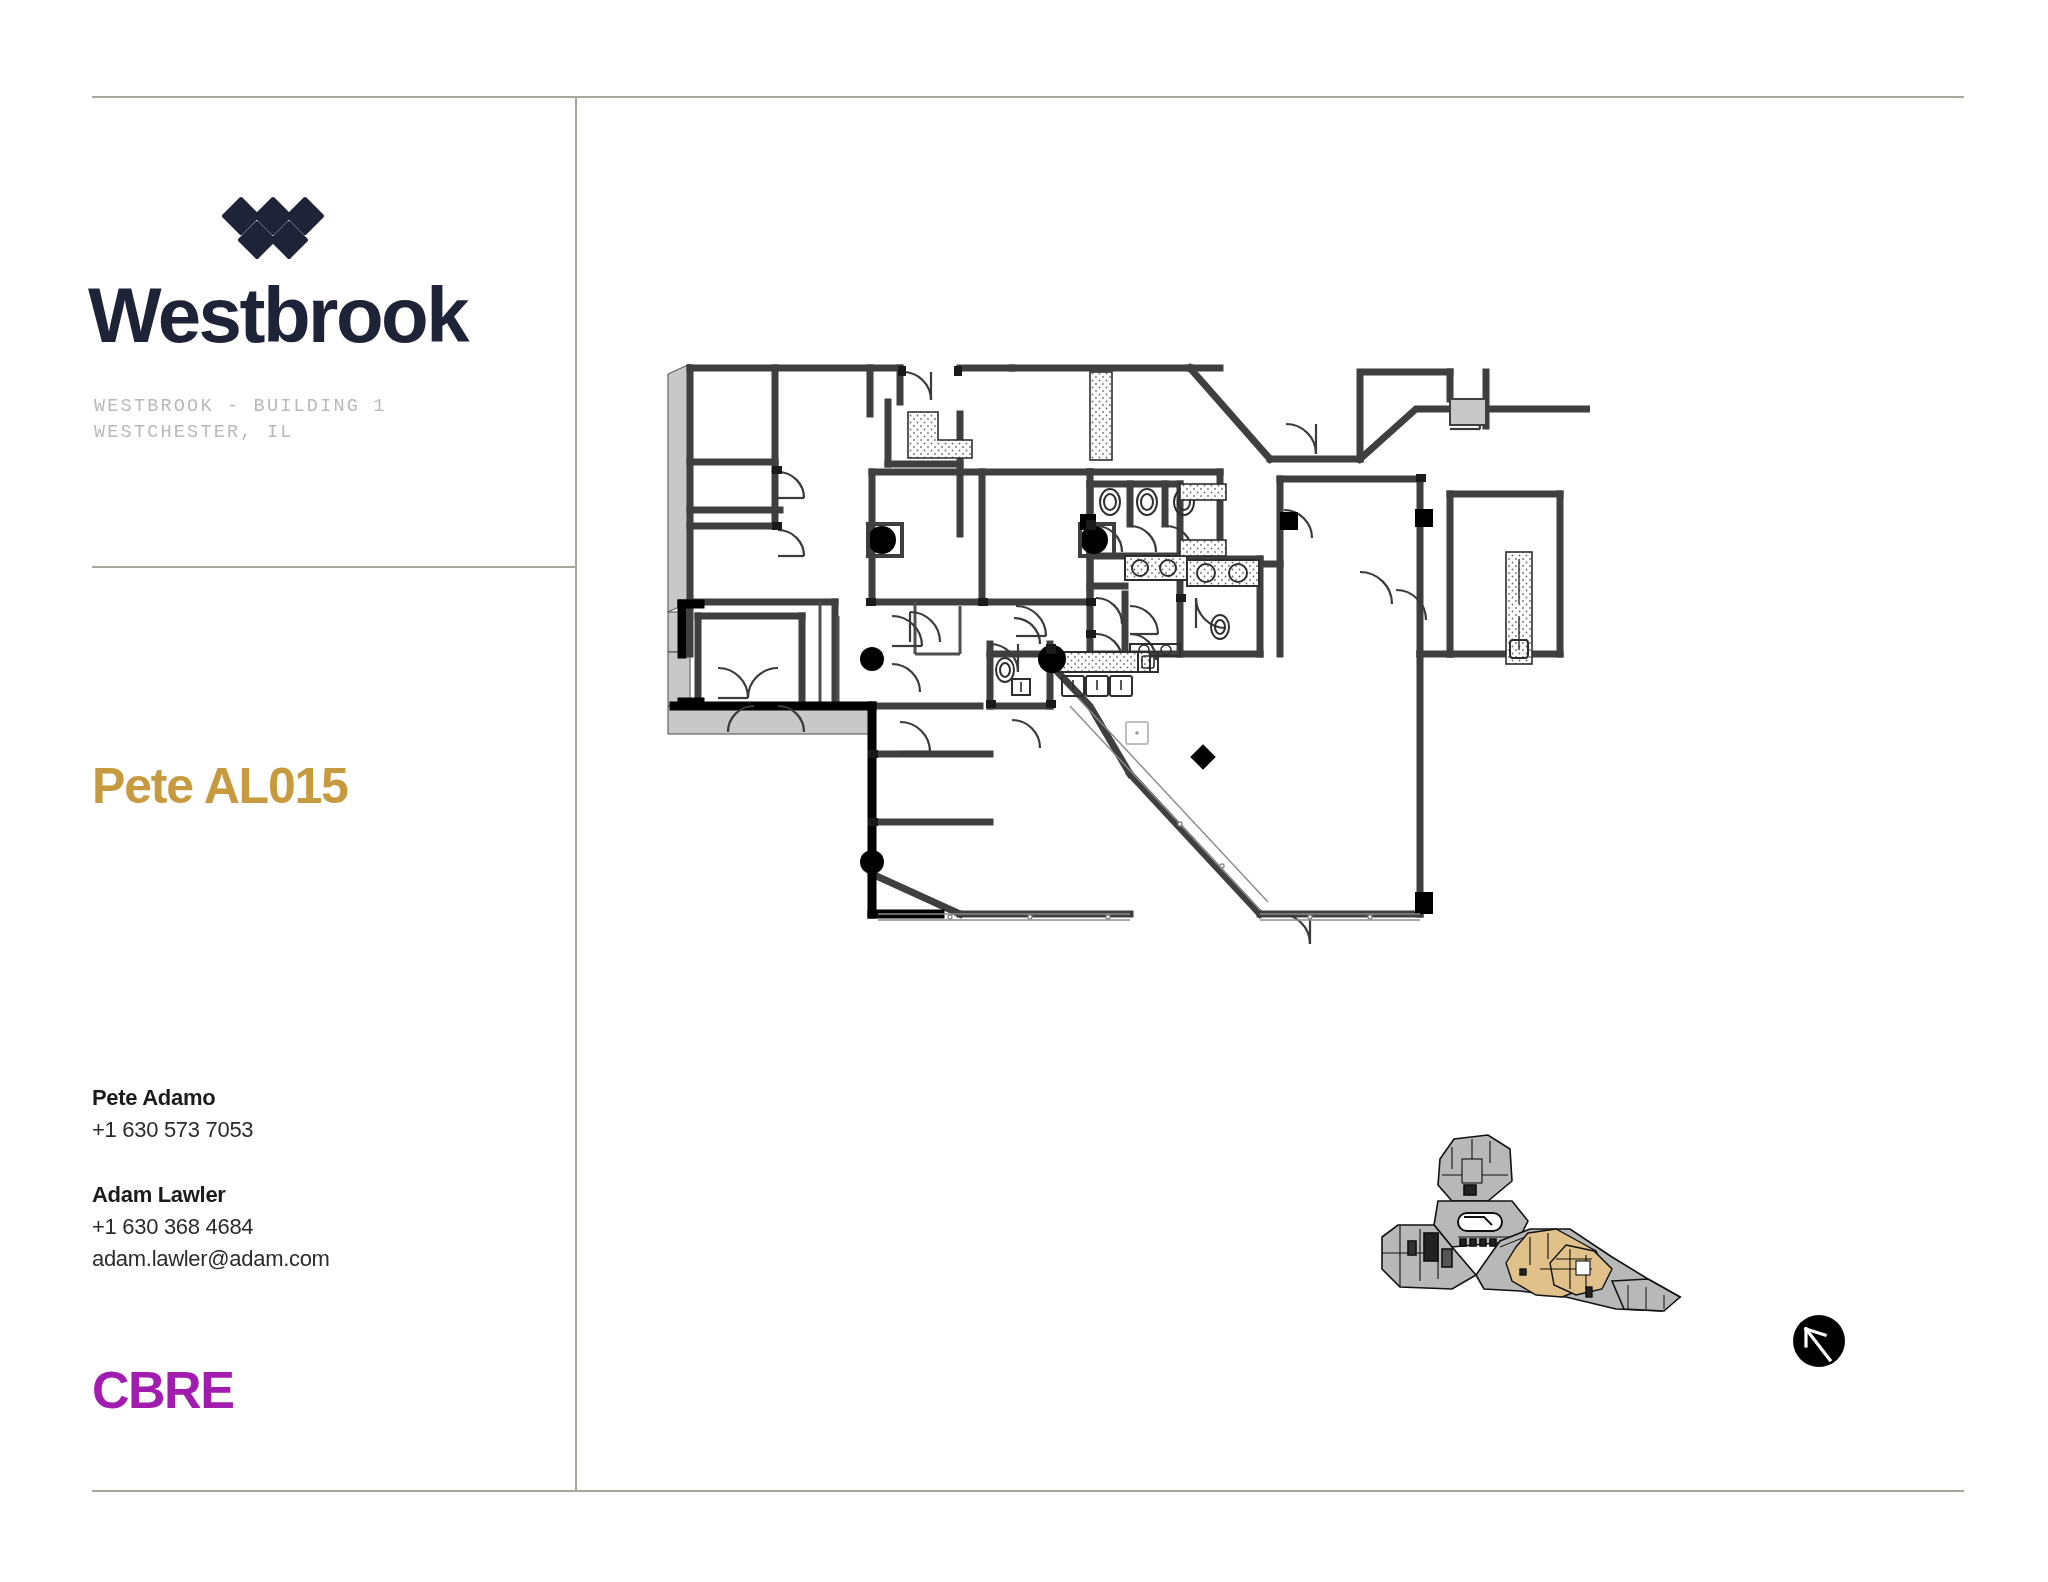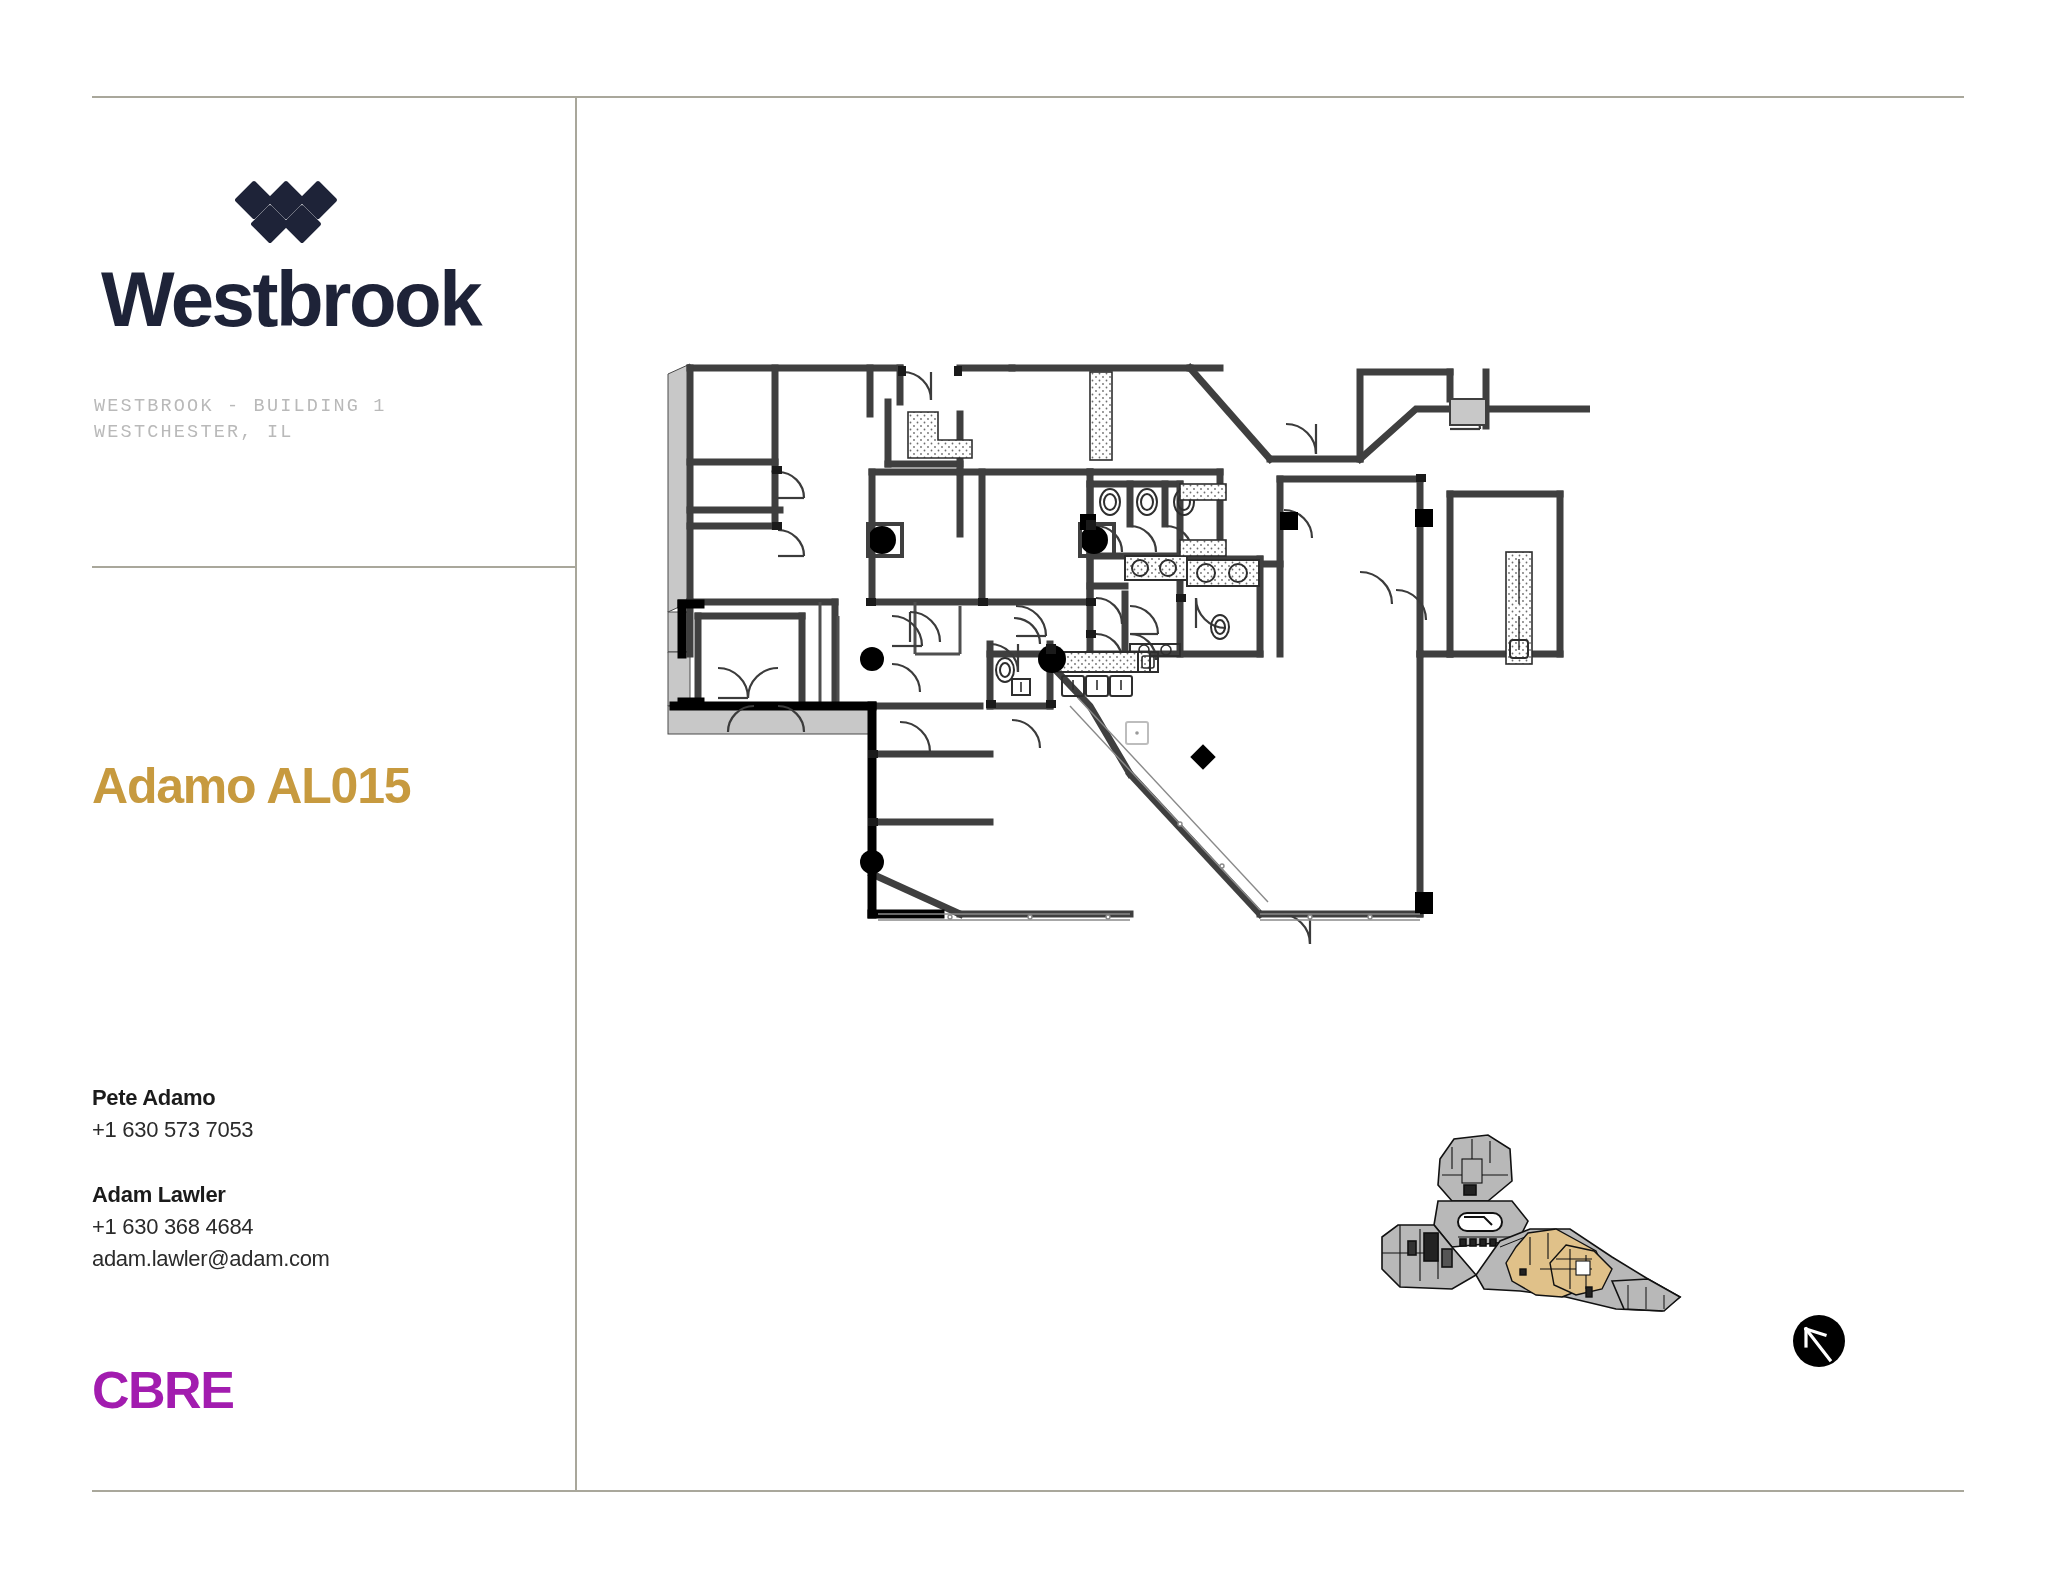--- a/index.html
+++ b/index.html
@@ -55,23 +55,22 @@
     left: 92px;
     top: 96px;
     width: 470px;
     height: 1396px;
   }
 
   
   .wb-logo {
     position: absolute;
     left: 0px;
-    top: 80px;
+    top: 96px;
     width: 400px;
-    margin-left: 13px;
   }
   .wb-diamonds {
     position: relative;
     width: 110px;
     height: 72px;
     margin-left: 134px;
   }
   .dm {
     position: absolute;
     width: 28px;
@@ -214,21 +213,21 @@
       <span class="dm b1"></span>
       <span class="dm b2"></span>
     </div>
     <div class="wb-word">Westbrook</div>
   </div>
 
   <div class="wb-address"><span>WESTBROOK - BUILDING 1</span>
 <span>WESTCHESTER, IL</span></div>
 
   <div class="suite-block">
-    <div class="suite-title">Adamo AL015</div>
+    <div class="suite-title">Pete AL015</div>
   </div>
 
   <div class="contacts">
     <div class="contact">
       <div class="contact-name">Pete Adamo</div>
       <div class="contact-line">+1 630 573 7053</div>
     </div>
     <div class="contact">
       <div class="contact-name">Adam Lawler</div>
       <div class="contact-line">+1 630 368 4684</div>

